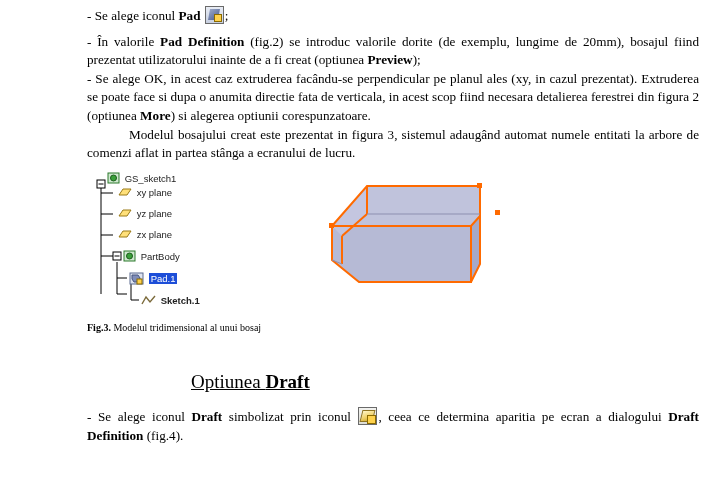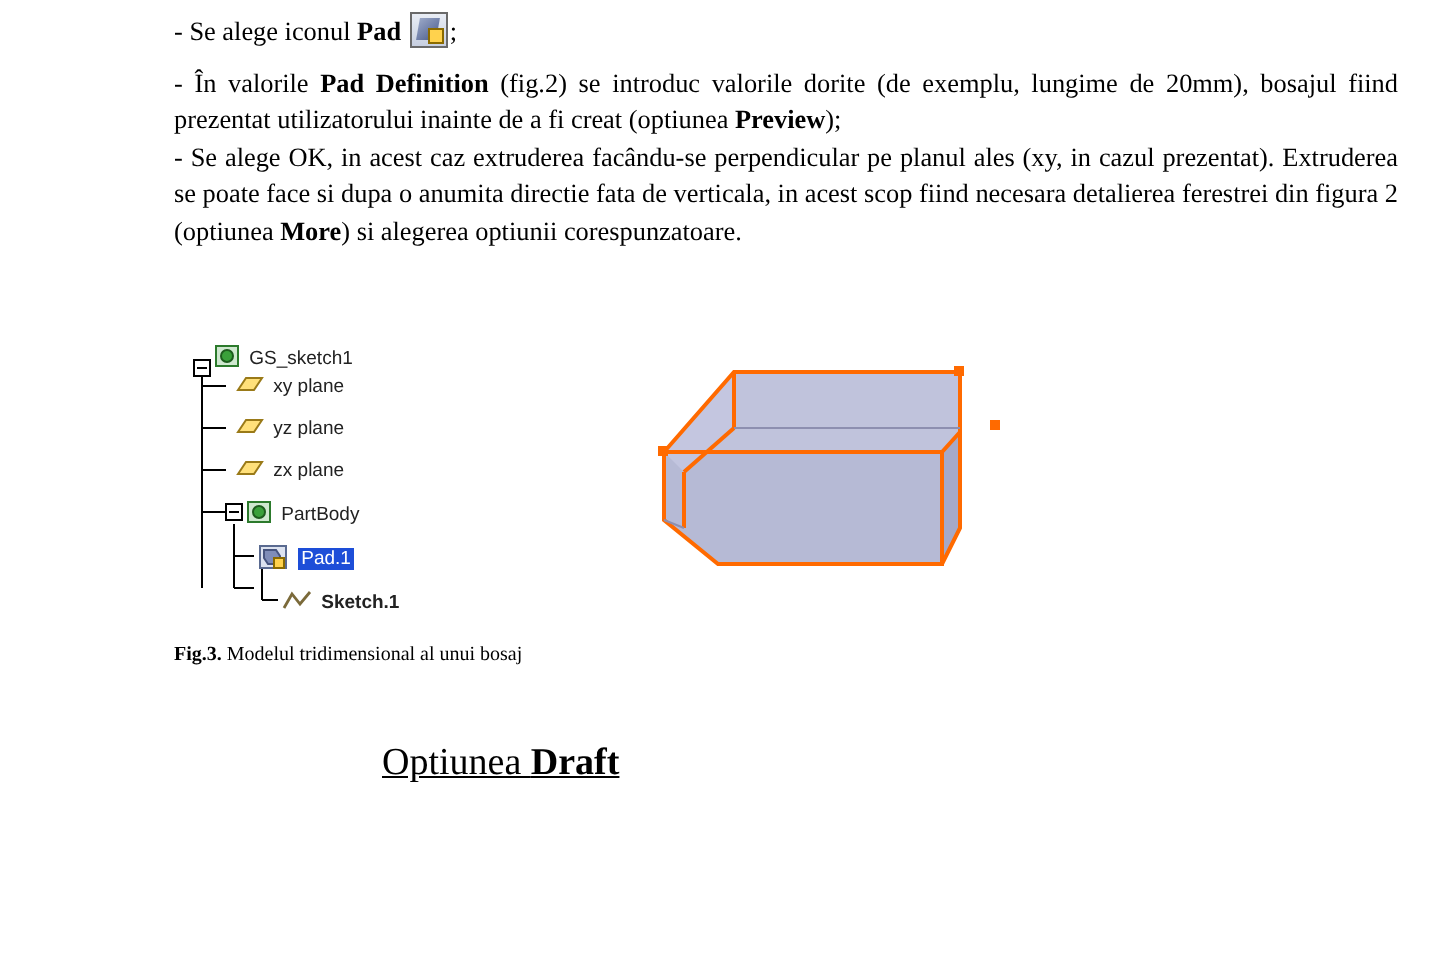--- a/index.html
+++ b/index.html
@@ -176,20 +176,21 @@
     <div class="gap-sm"></div>
 
     <p class="para">
       <span>- În  valorile  </span><span class="b">Pad  Definition</span><span>  (fig.2)  se  introduc  valorile  dorite  (de  exemplu,  lungime  de  20mm), bosajul fiind prezentat utilizatorului inainte de a fi creat (optiunea </span><span class="b">Preview</span><span>);</span>
     </p>
 
     <p class="para">
       <span>- Se alege OK, in acest caz extruderea facându-se perpendicular pe planul ales (xy, in cazul prezentat). Extruderea  se  poate  face  si  dupa  o  anumita  directie  fata  de  verticala,  in  acest  scop  fiind  necesara detalierea ferestrei din figura 2 (optiunea </span><span class="b">More</span><span>) si alegerea optiunii corespunzatoare.</span>
     </p>
 
+    <p class="para indent">Modelul bosajului creat este prezentat in figura 3, sistemul adaugând automat numele entitati la arbore de comenzi aflat in partea stânga a ecranului de lucru.</p>
   </div>
 
   <div class="figure">
 
     <div class="tree">
       <svg class="tree-lines" width="180" height="150">
         <line x1="14" y1="18" x2="14" y2="128" stroke="#000" stroke-width="1"></line>
         <line x1="14" y1="27" x2="26" y2="27" stroke="#000" stroke-width="1"></line>
         <line x1="14" y1="48" x2="26" y2="48" stroke="#000" stroke-width="1"></line>
         <line x1="14" y1="69" x2="26" y2="69" stroke="#000" stroke-width="1"></line>
@@ -290,16 +291,19 @@
   <div class="fig-caption">
     <span class="b">Fig.3.</span><span> Modelul tridimensional al unui bosaj</span>
   </div>
 
   <div class="section-head">
     <span class="u">Optiunea </span><span class="u b">Draft</span>
   </div>
 
   <div class="lower-text">
     <div class="gap-sm"></div>
+    <p class="para">
+      <span>- Se alege iconul </span><span class="b">Draft</span><span> simbolizat prin iconul </span><span class="inline-icon draft"></span><span>, ceea ce determina aparitia pe ecran a dialogului </span><span class="b">Draft Definition</span><span> (fig.4).</span>
+    </p>
   </div>
 
   <div class="right-edge"></div>
 </div>
 
 </body></html>

